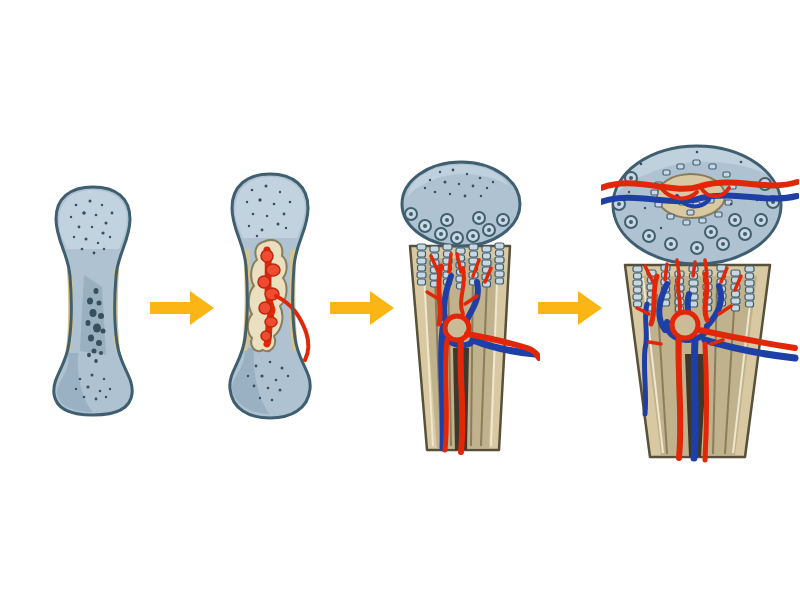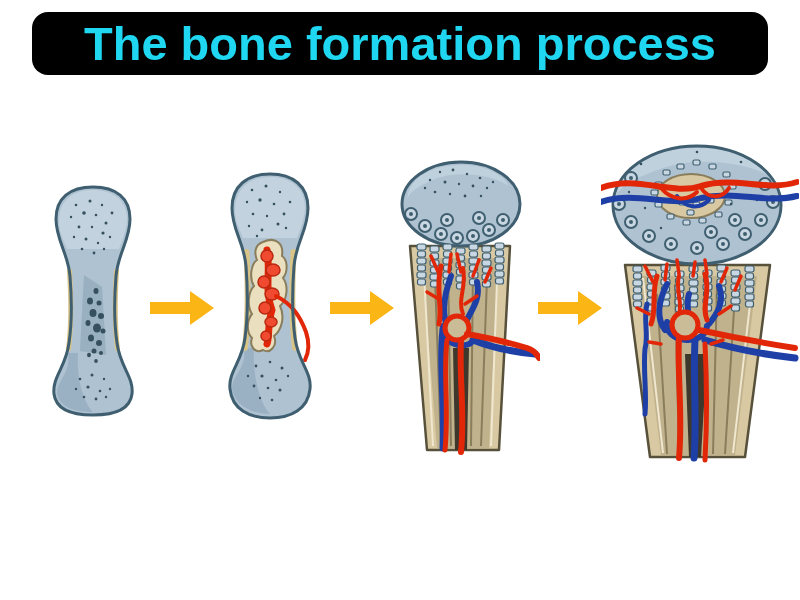--- a/index.html
+++ b/index.html
@@ -38,23 +38,20 @@
   .artery{fill:none;stroke:var(--artery,#e22708);stroke-linecap:round;stroke-linejoin:round;}
   .vein{fill:none;stroke:var(--vein,#1e3fa6);stroke-linecap:round;stroke-linejoin:round;}
   .ringfill{fill:var(--ring-fill,#c9bc97);}
   .arrowfill{fill:var(--arrow,#fbb515);}
 </style>
 </head>
 <body>
 
 <div class="canvas">
 
-  <div class="banner">
-    <span class="banner-title">The bone formation process</span>
-  </div>
 
   <svg class="stage" style="left:46px;top:183px;" width="94" height="236" viewBox="0 0 94 236">
     <g>
       <path class="cartf" d="M47 4 C70 4 84 15 84 36 C84 57 72 70 70 93 C68 118 68 140 71 160 C74 184 88 194 86 211 C84 227 67 232 47 232 C27 232 10 227 8 211 C6 194 20 184 23 160 C26 140 26 118 24 93 C22 70 10 57 10 36 C10 15 24 4 47 4 Z"></path>
       <path class="hi" opacity="0.75" d="M13 38 C13 17 27 7 47 7 C66 7 80 16 81 34 C81 46 77 56 73 66 L21 66 C17 56 13 50 13 38 Z"></path>
       <path class="sh" opacity="0.55" d="M22 170 C25 190 12 196 11 210 C13 224 28 229 47 229 C38 220 30 196 32 170 Z"></path>
       <path class="sh" opacity="0.6" d="M38 92 L56 104 L60 172 L34 168 Z"></path>
       <path class="tanstripe" d="M70.5 88 C68.5 120 68.5 142 71.5 166"></path>
       <path class="tanstripe" d="M23.5 88 C25.5 120 25.5 142 22.5 166"></path>
       <g class="speck">

